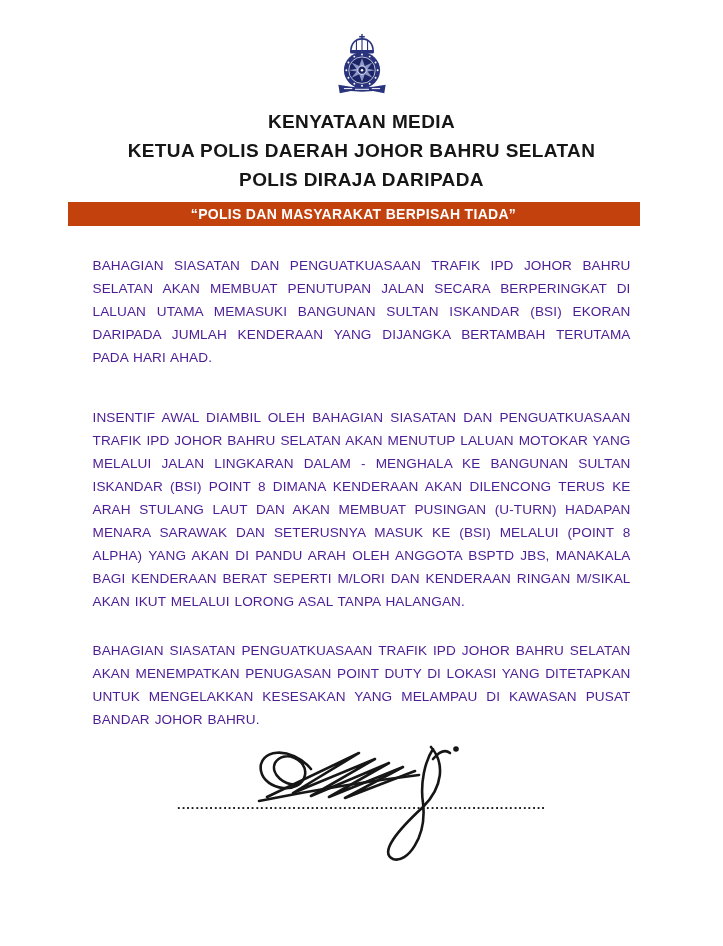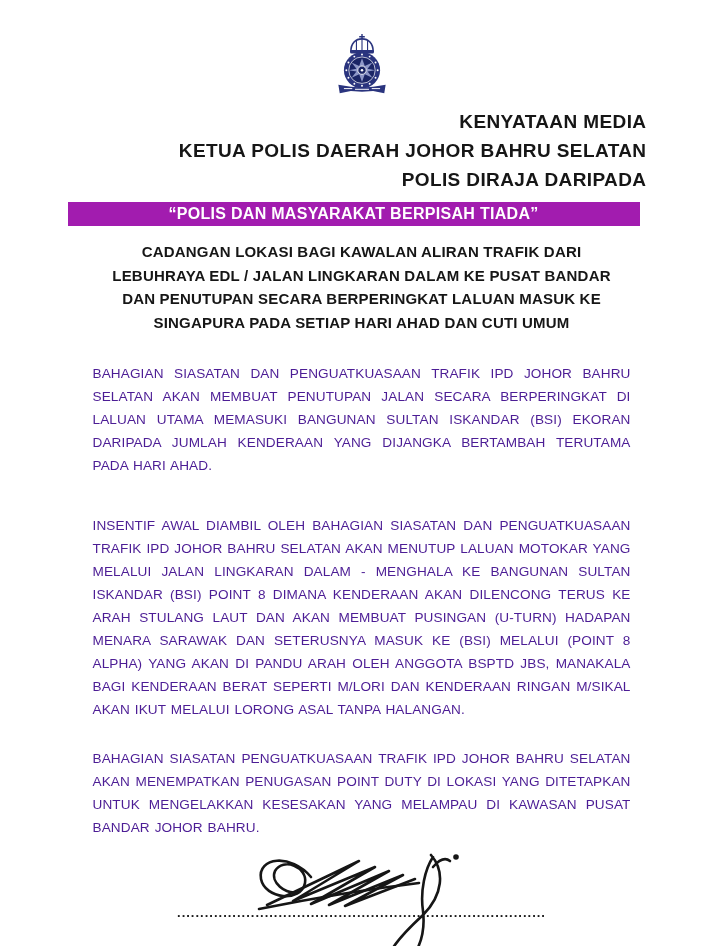--- a/index.html
+++ b/index.html
@@ -20,36 +20,36 @@
     position: relative;
     width: 570px;
     margin: 0 auto;
   }
   .logo-wrap {
     padding-top: 34px;
     text-align: center;
   }
   .title-block {
     margin-top: 5px;
-    text-align: right;
+    text-align: center;
     font-weight: bold;
     font-size: 19px;
     line-height: 29px;
     letter-spacing: 0.4px;
     color: #161616;
   }
   .banner {
     margin-top: 8px;
     margin-left: -9px;
     width: 572px;
     height: 24px;
-    background: #a21caf;
+    background: #c2410c;
     color: #ffffff;
     font-weight: bold;
-    font-size: 16px;
+    font-size: 14px;
     line-height: 24px;
     text-align: center;
     letter-spacing: 0.3px;
   }
   .date-line {
     margin-top: 7px;
     text-align: center;
     font-weight: bold;
     font-size: 15px;
     letter-spacing: 1px;
@@ -157,26 +157,20 @@
 
     <div class="title-block">
       <div>KENYATAAN MEDIA</div>
       <div>KETUA POLIS DAERAH JOHOR BAHRU SELATAN</div>
       <div>POLIS DIRAJA DARIPADA</div>
     </div>
 
     <div class="banner">“POLIS DAN MASYARAKAT BERPISAH TIADA”</div>
 
 
-    <div class="subject-block">
-      <div>CADANGAN LOKASI BAGI KAWALAN ALIRAN TRAFIK DARI</div>
-      <div>LEBUHRAYA EDL / JALAN LINGKARAN DALAM KE PUSAT BANDAR</div>
-      <div>DAN PENUTUPAN SECARA BERPERINGKAT LALUAN MASUK KE</div>
-      <div>SINGAPURA PADA SETIAP HARI AHAD DAN CUTI UMUM</div>
-    </div>
 
     <div class="body-text">
       <p class="para-1">BAHAGIAN SIASATAN DAN PENGUATKUASAAN TRAFIK IPD JOHOR BAHRU SELATAN AKAN MEMBUAT PENUTUPAN JALAN SECARA BERPERINGKAT DI LALUAN UTAMA MEMASUKI BANGUNAN SULTAN ISKANDAR (BSI) EKORAN DARIPADA JUMLAH KENDERAAN YANG DIJANGKA BERTAMBAH TERUTAMA PADA HARI AHAD.</p>
       <p class="para-2">INSENTIF AWAL DIAMBIL OLEH BAHAGIAN SIASATAN DAN PENGUATKUASAAN TRAFIK IPD JOHOR BAHRU SELATAN AKAN MENUTUP LALUAN MOTOKAR YANG MELALUI JALAN LINGKARAN DALAM - MENGHALA KE BANGUNAN SULTAN ISKANDAR (BSI) POINT 8 DIMANA KENDERAAN AKAN DILENCONG TERUS KE ARAH STULANG LAUT DAN AKAN MEMBUAT PUSINGAN (U-TURN) HADAPAN MENARA SARAWAK DAN SETERUSNYA MASUK KE (BSI) MELALUI (POINT 8 ALPHA) YANG AKAN DI PANDU ARAH OLEH ANGGOTA BSPTD JBS, MANAKALA BAGI KENDERAAN BERAT SEPERTI M/LORI DAN KENDERAAN RINGAN M/SIKAL AKAN IKUT MELALUI LORONG ASAL TANPA HALANGAN.</p>
       <p class="para-3">BAHAGIAN SIASATAN PENGUATKUASAAN TRAFIK IPD JOHOR BAHRU SELATAN AKAN MENEMPATKAN PENUGASAN POINT DUTY DI LOKASI YANG DITETAPKAN UNTUK MENGELAKKAN KESESAKAN YANG MELAMPAU DI KAWASAN PUSAT BANDAR JOHOR BAHRU.</p>
     </div>
 
     <div class="footer">
       <svg class="signature-svg" width="260" height="126" viewBox="0 0 260 126" xmlns="http://www.w3.org/2000/svg">
         <g fill="none" stroke="#161616" stroke-width="2.6" stroke-linecap="round" stroke-linejoin="round">

